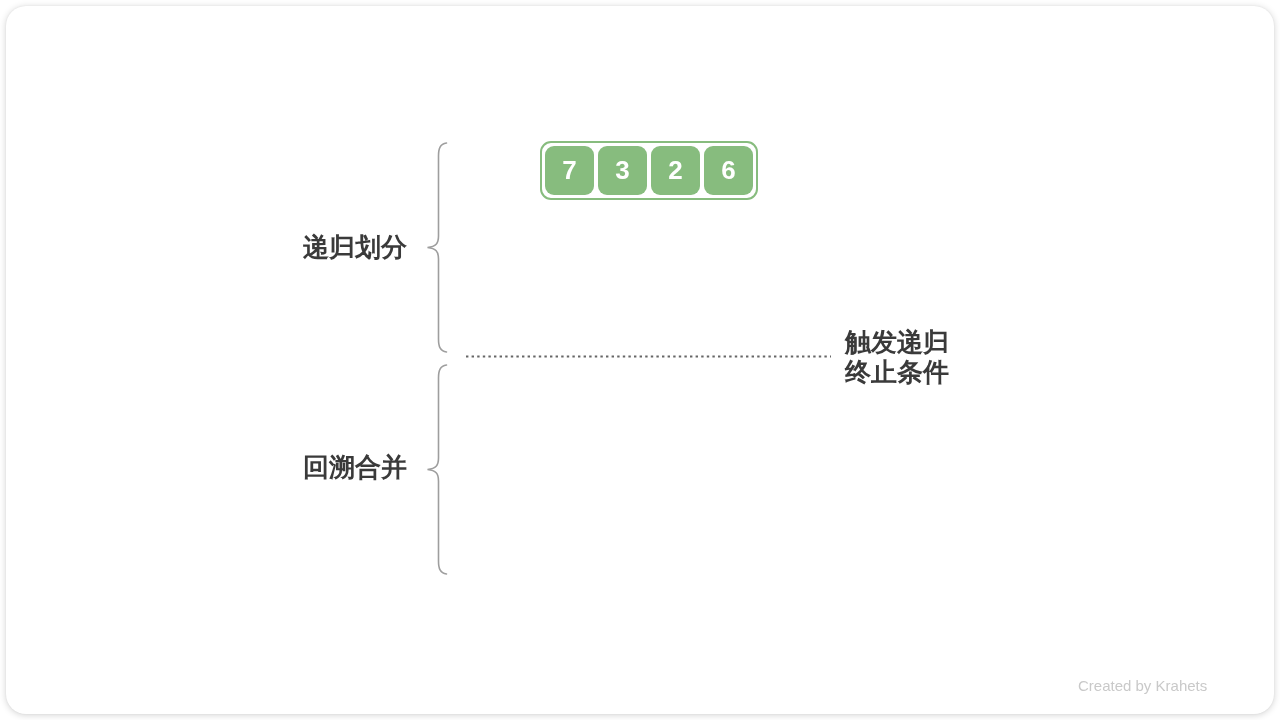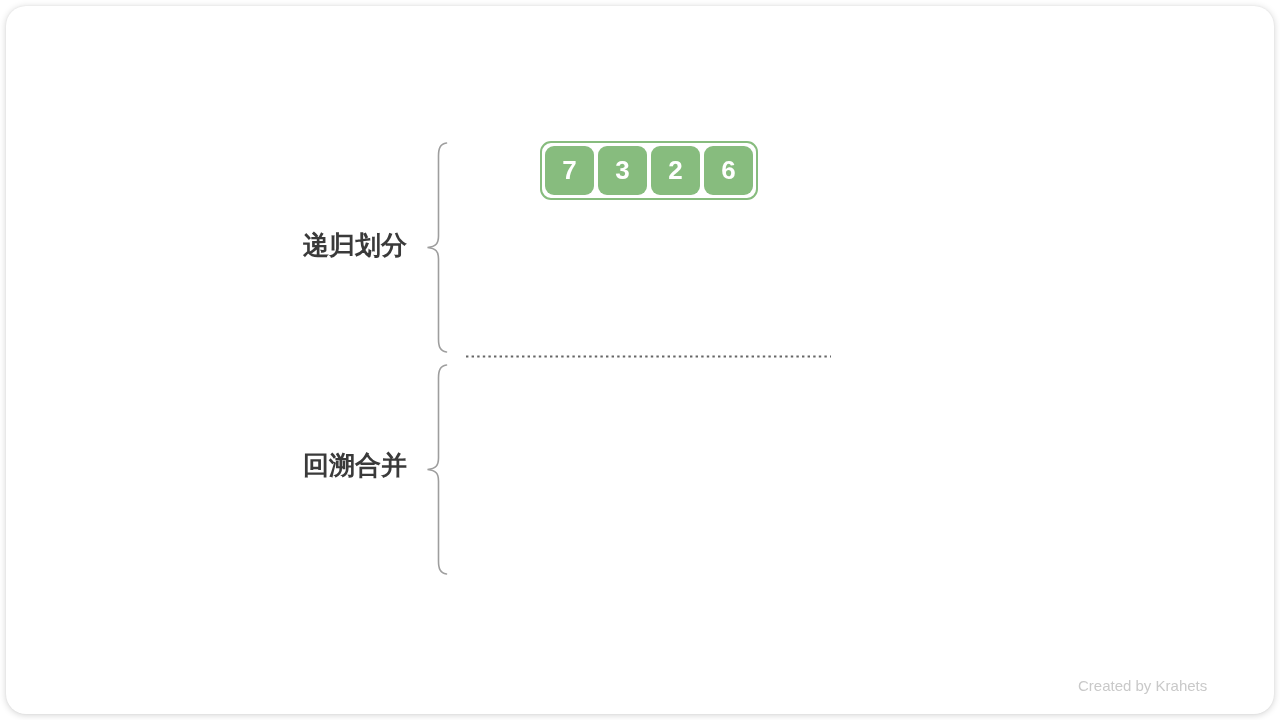--- a/index.html
+++ b/index.html
@@ -63,21 +63,20 @@
     font-size: 26px;
     font-weight: 700;
   }
   .side-label {
     position: absolute;
     font-size: 26px;
     font-weight: 700;
     color: var(--text-dark);
     line-height: 30px;
     white-space: nowrap;
-    font-family: Liberation Mono, monospace;
   }
   .label-divide { left: 303px; top: 232px; }
   .label-merge  { left: 303px; top: 452px; }
   .base-case {
     position: absolute;
     left: 845px; top: 327px;
     font-size: 26px;
     font-weight: 700;
     color: var(--text-dark);
     line-height: 30px;
@@ -120,15 +119,19 @@
   <div class="array">
     <div class="cell">7</div>
     <div class="cell">3</div>
     <div class="cell">2</div>
     <div class="cell">6</div>
   </div>
 
   <div class="side-label label-divide">递归划分</div>
   <div class="side-label label-merge">回溯合并</div>
 
+  <div class="base-case">
+    <div>触发递归</div>
+    <div>终止条件</div>
+  </div>
 
   <div class="watermark">Created by Krahets</div>
 </div>
 
 </body></html>

